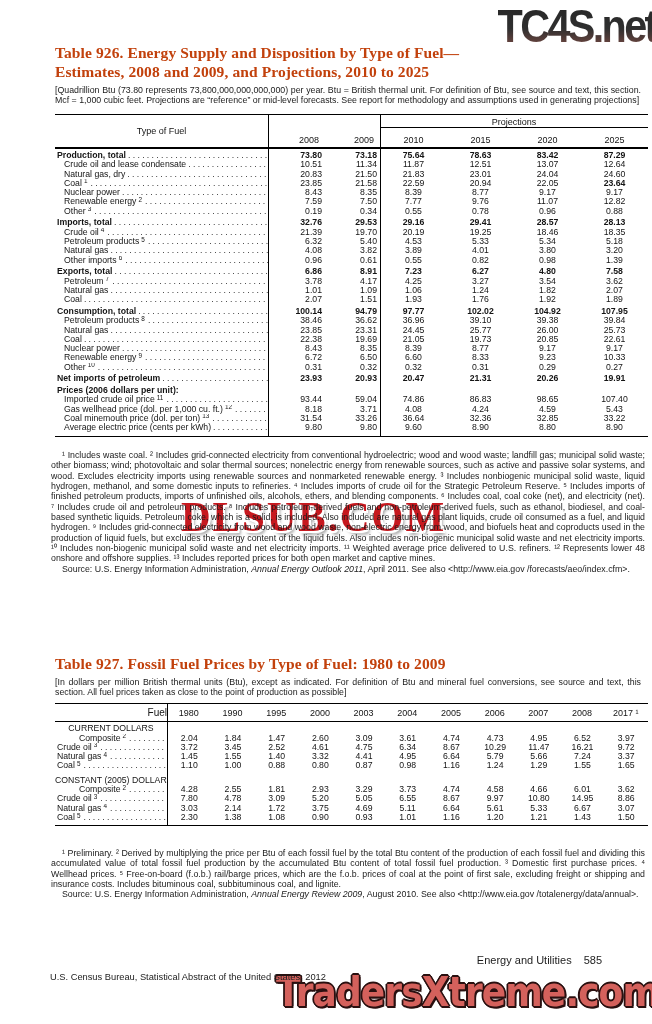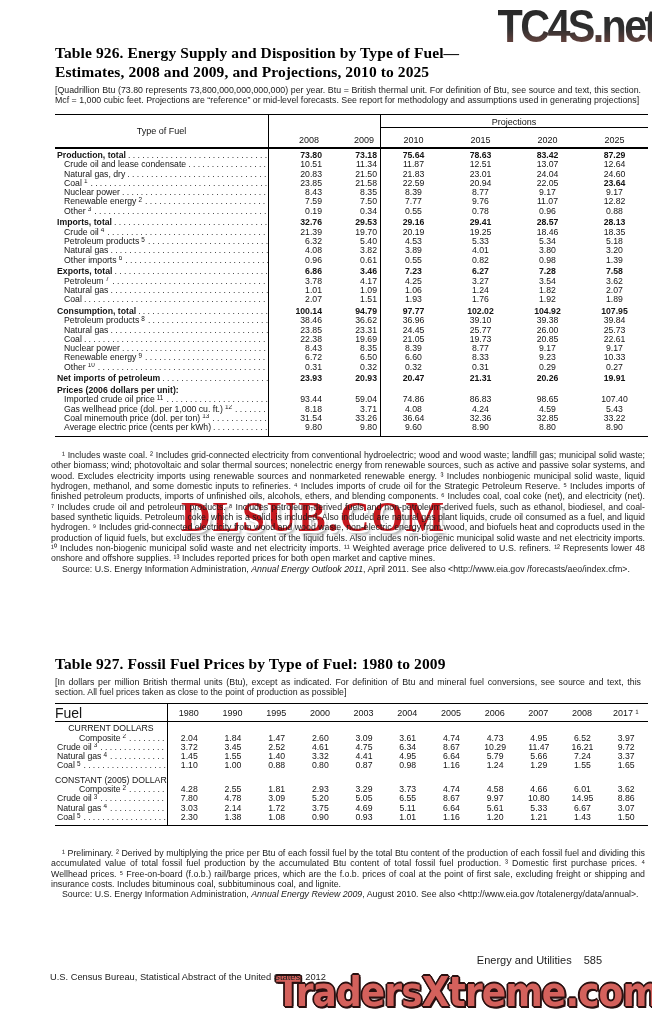--- a/index.html
+++ b/index.html
@@ -23,21 +23,21 @@
   .wm-bottom{position:absolute;left:276px;top:966px;font-family:"DejaVu Sans",sans-serif;
           font-weight:700;font-size:40px;letter-spacing:-1px;line-height:52px;color:#d4615c;
           transform:scaleX(.9);transform-origin:0 0;
           text-shadow:-2px 0 0 #2a1010,2px 0 0 #2a1010,0 -2px 0 #2a1010,0 2px 0 #2a1010,
                       -1px -1px 0 #2a1010,1px -1px 0 #2a1010,-1px 1px 0 #2a1010,2px 2px 0 #2a1010,
                       -4px 0 1px #fff,4px 0 1px #fff,0 -4px 1px #fff,0 4px 1px #fff,
                       -3px -3px 1px #fff,3px -3px 1px #fff,-3px 3px 1px #fff,4px 4px 1px #fff;}
 
   
   .ttl{position:absolute;left:55px;font-family:"Liberation Serif",serif;font-weight:700;
-       font-size:15.5px;line-height:19px;color:#000000;letter-spacing:.1px;}
+       font-size:15.5px;line-height:19px;color:#c2410c;letter-spacing:.1px;}
   .h926{top:43px;}
   .h927{top:654px;}
   .tnote{position:absolute;left:55px;width:586px;font-size:8.8px;line-height:10.4px;
          text-align:justify;color:#1a1a1a;}
   .n926{top:85px;}
   .n927{top:677px;}
 
   
   .tbl{position:absolute;left:55px;width:593px;border-top:1px solid #000;
        border-bottom:1.5px solid #000;font-size:8.7px;}
@@ -50,21 +50,21 @@
   .ghead926{display:grid;grid-template-columns:213px 57px 55px 67px 67px 67px 67px;
             grid-template-rows:13px 19px;border-bottom:2px solid #000;}
   .ghead926 .stub{grid-area:1/1/3/2;display:flex;align-items:center;justify-content:center;font-size:9px;}
   .ghead926 .proj{grid-area:1/4/2/8;text-align:center;border-bottom:1px solid #000;padding-top:2px;font-size:9px;}
   .ghead926 .yr{align-self:end;padding-bottom:2px;font-size:9px;}
   .ghead926 .yr.ra{text-align:right;padding-right:6px;}
   .ghead926 .yr.ce{text-align:center;}
 
   .ghead927{display:grid;grid-template-columns:112px repeat(11,43.7px);height:17px;
             border-bottom:1.5px solid #000;align-items:center;}
-  .ghead927 .stub{text-align:left;font-size:14px;}
+  .ghead927 .stub{text-align:right;font-size:10px;}
   .ghead927 .yr{text-align:center;font-size:9px;}
 
   .tbody{position:relative;padding:2px 0 3px;line-height:9.3px;}
   .tgroup{margin-top:2.4px;}
   .tgroup:first-child{margin-top:0;}
   .t927 .tgroup + .tgroup{margin-top:5px;}
   .trow{display:flex;align-items:baseline;}
   .rlabel{width:213px;display:flex;align-items:baseline;padding-left:2px;overflow:hidden;}
   .t927 .rlabel{width:112px;}
   .ltext{white-space:nowrap;}
@@ -277,24 +277,24 @@
             <span class="cell ce" style="width: 67px;">1.39</span>
           </div>
         </div>
         <div class="tgroup">
           <div class="trow total">
             <span class="rlabel">
               <span class="ltext">Exports, total</span>
               <span class="dots"></span>
             </span>
             <span class="cell ra" style="width: 57px;">6.86</span>
-            <span class="cell ra" style="width: 55px;">3.46</span>
+            <span class="cell ra" style="width: 55px;">8.91</span>
             <span class="cell ce" style="width: 67px;">7.23</span>
             <span class="cell ce" style="width: 67px;">6.27</span>
-            <span class="cell ce" style="width: 67px;">7.28</span>
+            <span class="cell ce" style="width: 67px;">4.80</span>
             <span class="cell ce" style="width: 67px;">7.58</span>
           </div>
           <div class="trow sub">
             <span class="rlabel">
               <span class="ltext">Petroleum</span>
               <span class="sup">7</span>
               <span class="dots"></span>
             </span>
             <span class="cell ra" style="width: 57px;">3.78</span>
             <span class="cell ra" style="width: 55px;">4.17</span>

